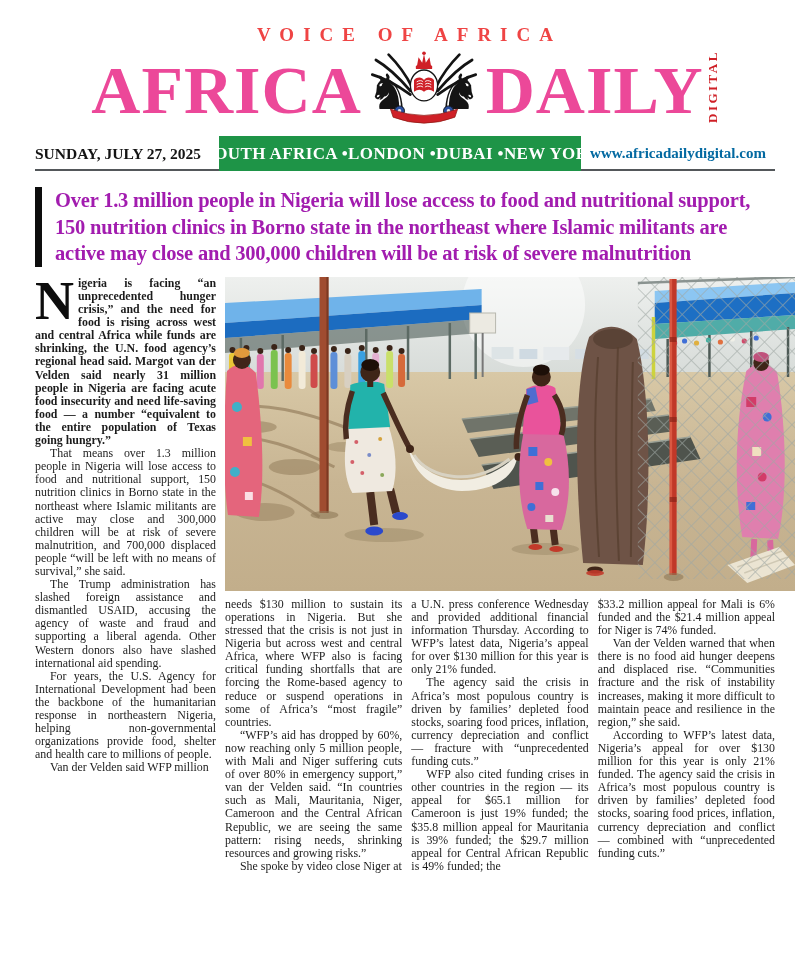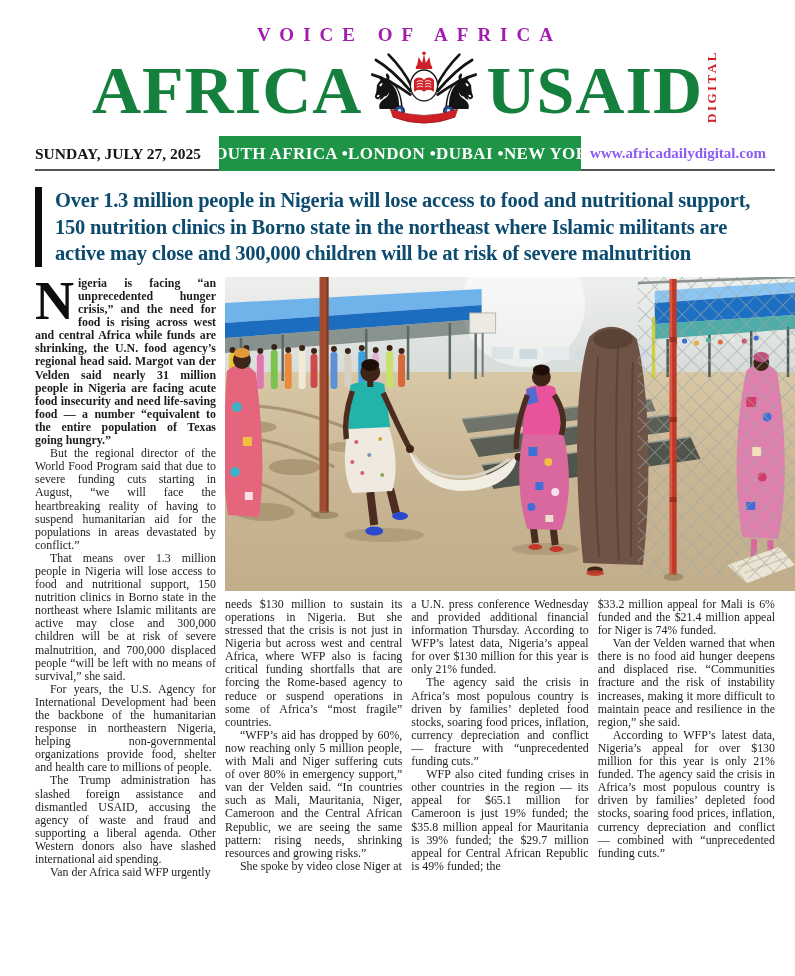--- a/index.html
+++ b/index.html
@@ -5,28 +5,28 @@
   html,body { margin:0; padding:0; background:#ffffff; }
   body {
     width:795px; height:976px; overflow:hidden;
     font-family:"Liberation Serif", serif; color:#141414;
   }
   .page { box-sizing:border-box; width:795px; padding:24px 20px 0 35px; }
 
   
   .tagline {
     text-align:center; font-weight:bold; font-size:19px;
-    letter-spacing:9px; margin:0 0 1px 9px; color:#a21caf;
+    letter-spacing:9px; margin:0 0 1px 9px; color:#ef4444;
   }
   .masthead {
     display:flex; align-items:center; justify-content:center;
     height:86px; line-height:1;
   }
   .mast-title {
-    font-weight:bold; font-size:68px; color:#15803d;
+    font-weight:bold; font-size:68px; color:#ec4899;
     letter-spacing:1px; line-height:1; white-space:nowrap;
   }
   .crest { width:118px; height:82px; margin:0 3px; flex:none; }
   .edition {
     color:#cf2027; font-weight:bold; font-size:13px; letter-spacing:2.5px;
     writing-mode:vertical-rl; transform:rotate(180deg);
     height:66px; align-self:center; margin-left:2px; white-space:nowrap;
   }
 
   
@@ -40,27 +40,27 @@
     font-weight:bold; font-size:15.5px; white-space:nowrap; position:relative; z-index:1;
   }
   .cities {
     width:362px; background:#1e9447; color:#ffffff; font-weight:bold; font-size:17px;
     display:flex; align-items:center; justify-content:center;
     letter-spacing:0.4px; white-space:nowrap; position:relative; z-index:1;
   }
   .website {
     flex:1; display:flex; align-items:center; justify-content:center;
     font-weight:bold; font-size:15px; white-space:nowrap; position:relative; z-index:1;
-    color:#8b5cf6; cursor:pointer;
+    color:#0369a1; cursor:pointer;
   }
 
   
   .standfirst {
     margin:16px 0 8px 0; border-left:7px solid #0d0d0d; padding-left:13px;
-    color:#0c4a6e; font-weight:bold; font-size:20.5px; line-height:1.3;
+    color:#a21caf; font-weight:bold; font-size:20.5px; line-height:1.3;
     letter-spacing:-0.2px; max-width:722px;
   }
 
   
   .headline svg { display:block; width:727px; height:61px; margin-top:4px; }
 
   
   .body-row { display:flex; margin-top:10px; }
   .col {
     font-size:11.9px; line-height:1.1; text-align:justify;
@@ -121,42 +121,41 @@
         <circle cx="38" cy="66" r="5.5" fill="#2a4fa0" stroke="#141414"></circle>
         <circle cx="92" cy="66" r="5.5" fill="#2a4fa0" stroke="#141414"></circle>
         <circle cx="38" cy="66" r="2" fill="#e8e8e8"></circle>
         <circle cx="92" cy="66" r="2" fill="#e8e8e8"></circle>
       </g>
       <g>
         <path d="M28,64 Q65,78 102,64 L99,73 Q65,86 31,73 Z" fill="#cf2027" stroke="#8a1a14" stroke-width="0.8"></path>
       </g>
     </svg>
 
-    <span class="mast-title">USAID</span>
+    <span class="mast-title">DAILY</span>
     <span class="edition">DIGITAL</span>
   </div>
 
   <div class="info-row">
     <span class="date">SUNDAY, JULY 27, 2025</span>
     <span class="cities">•SOUTH AFRICA •LONDON •DUBAI •NEW YORK</span>
     <span class="website">www.africadailydigital.com</span>
   </div>
 
   <div class="standfirst">Over 1.3 million people in Nigeria will lose access to food and nutritional support, 150 nutrition clinics in Borno state in the northeast where Islamic militants are active may close and 300,000 children will be at risk of severe malnutrition</div>
 
 
   <div class="body-row">
 
     <div class="col col-first">
       <p class="lead noind"><span class="dropcap">N</span><span>igeria is facing “an unprecedented hunger crisis,” and the need for food is rising across west and central Africa while funds are shrinking, the U.N. food agency’s regional head said. Margot van der Velden said nearly 31 million people in Nigeria are facing acute food insecurity and need life-saving food — a number “equivalent to the entire population of Texas going hungry.”</span></p>
-      <p>But the regional director of the World Food Program said that due to severe funding cuts starting in August, “we will face the heartbreaking reality of having to suspend humanitarian aid for the populations in areas devastated by conflict.”</p>
       <p>That means over 1.3 million people in Nigeria will lose access to food and nutritional support, 150 nutrition clinics in Borno state in the northeast where Islamic militants are active may close and 300,000 children will be at risk of severe malnutrition, and 700,000 displaced people “will be left with no means of survival,” she said.</p>
+      <p>The Trump administration has slashed foreign assistance and dismantled USAID, accusing the agency of waste and fraud and supporting a liberal agenda. Other Western donors also have slashed international aid spending.</p>
       <p>For years, the U.S. Agency for International Development had been the backbone of the humanitarian response in northeastern Nigeria, helping non-governmental organizations provide food, shelter and health care to millions of people.</p>
-      <p>The Trump administration has slashed foreign assistance and dismantled USAID, accusing the agency of waste and fraud and supporting a liberal agenda. Other Western donors also have slashed international aid spending.</p>
-      <p>Van der Africa said WFP urgently</p>
+      <p>Van der Velden said WFP million</p>
     </div>
 
     <div class="right-zone">
       <div class="photo-wrap">
         <svg class="photo" viewBox="0 0 573 314" preserveAspectRatio="none" role="img" aria-label="Two women carry a white sack of food aid across sandy ground in a displacement camp with blue-roofed shelters, a chain-link fence with a red pole, and people queuing in colorful clothing">
           <defs>
             <linearGradient id="sky" x1="0" y1="0" x2="0" y2="1">
               <stop offset="0" stop-color="#eef0ee"></stop>
                 <stop offset="1" stop-color="#d4d9d6"></stop>
             </linearGradient>

